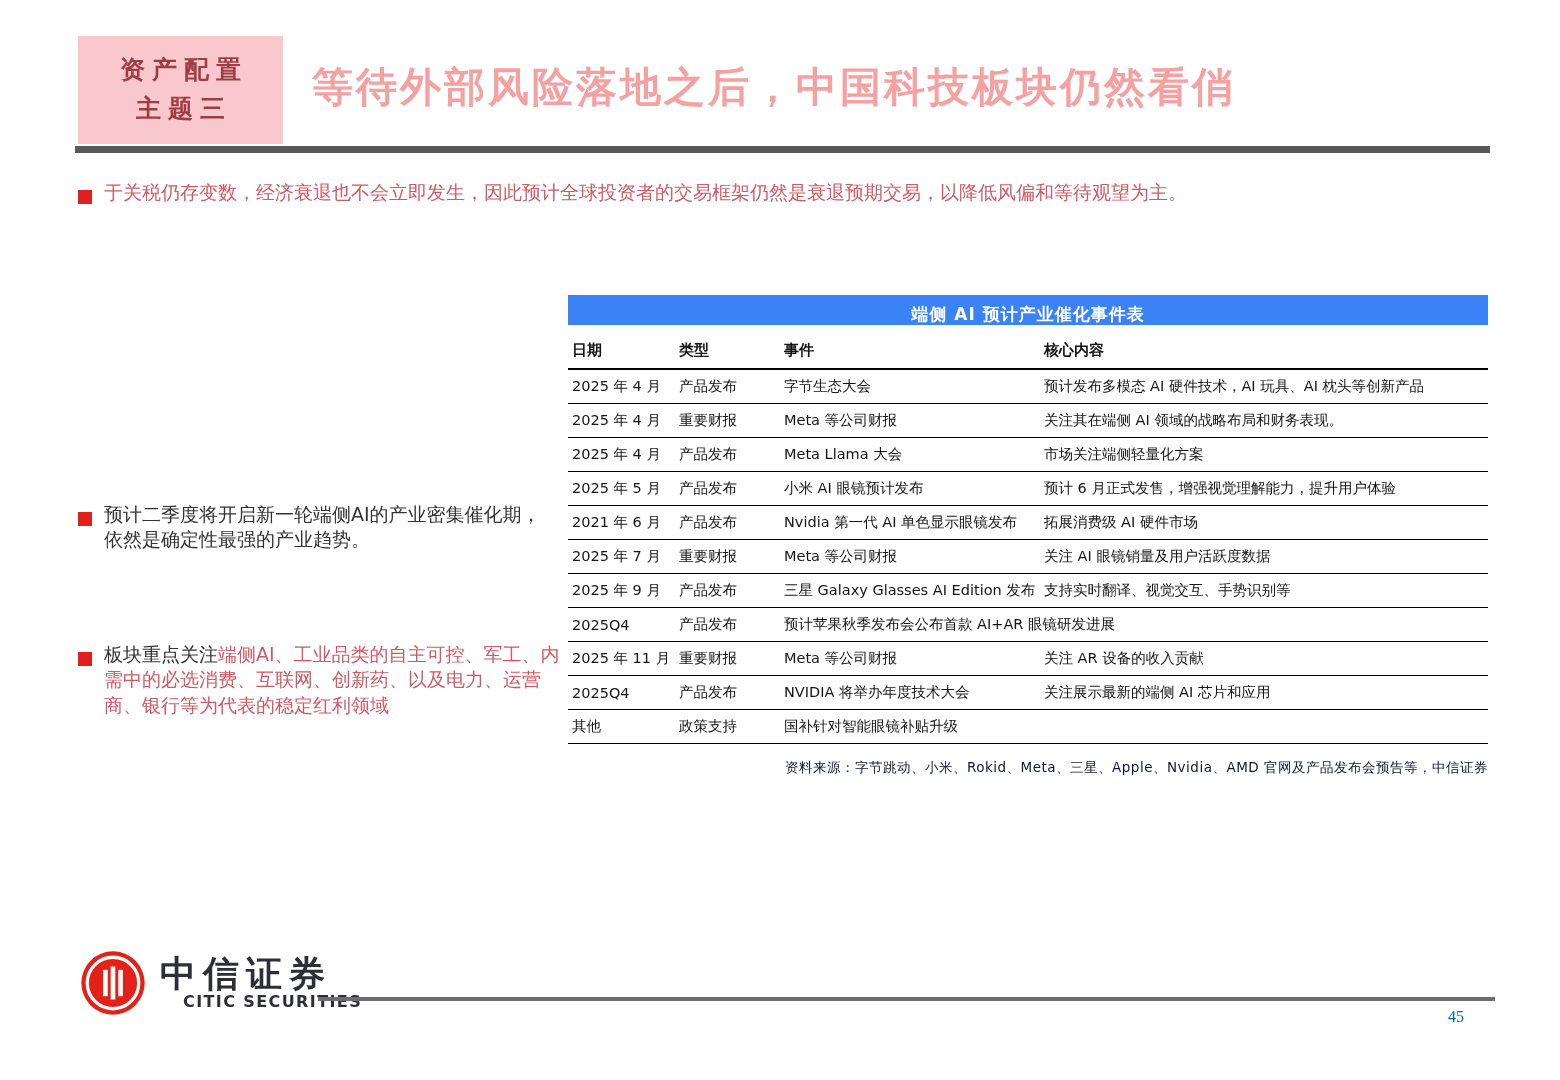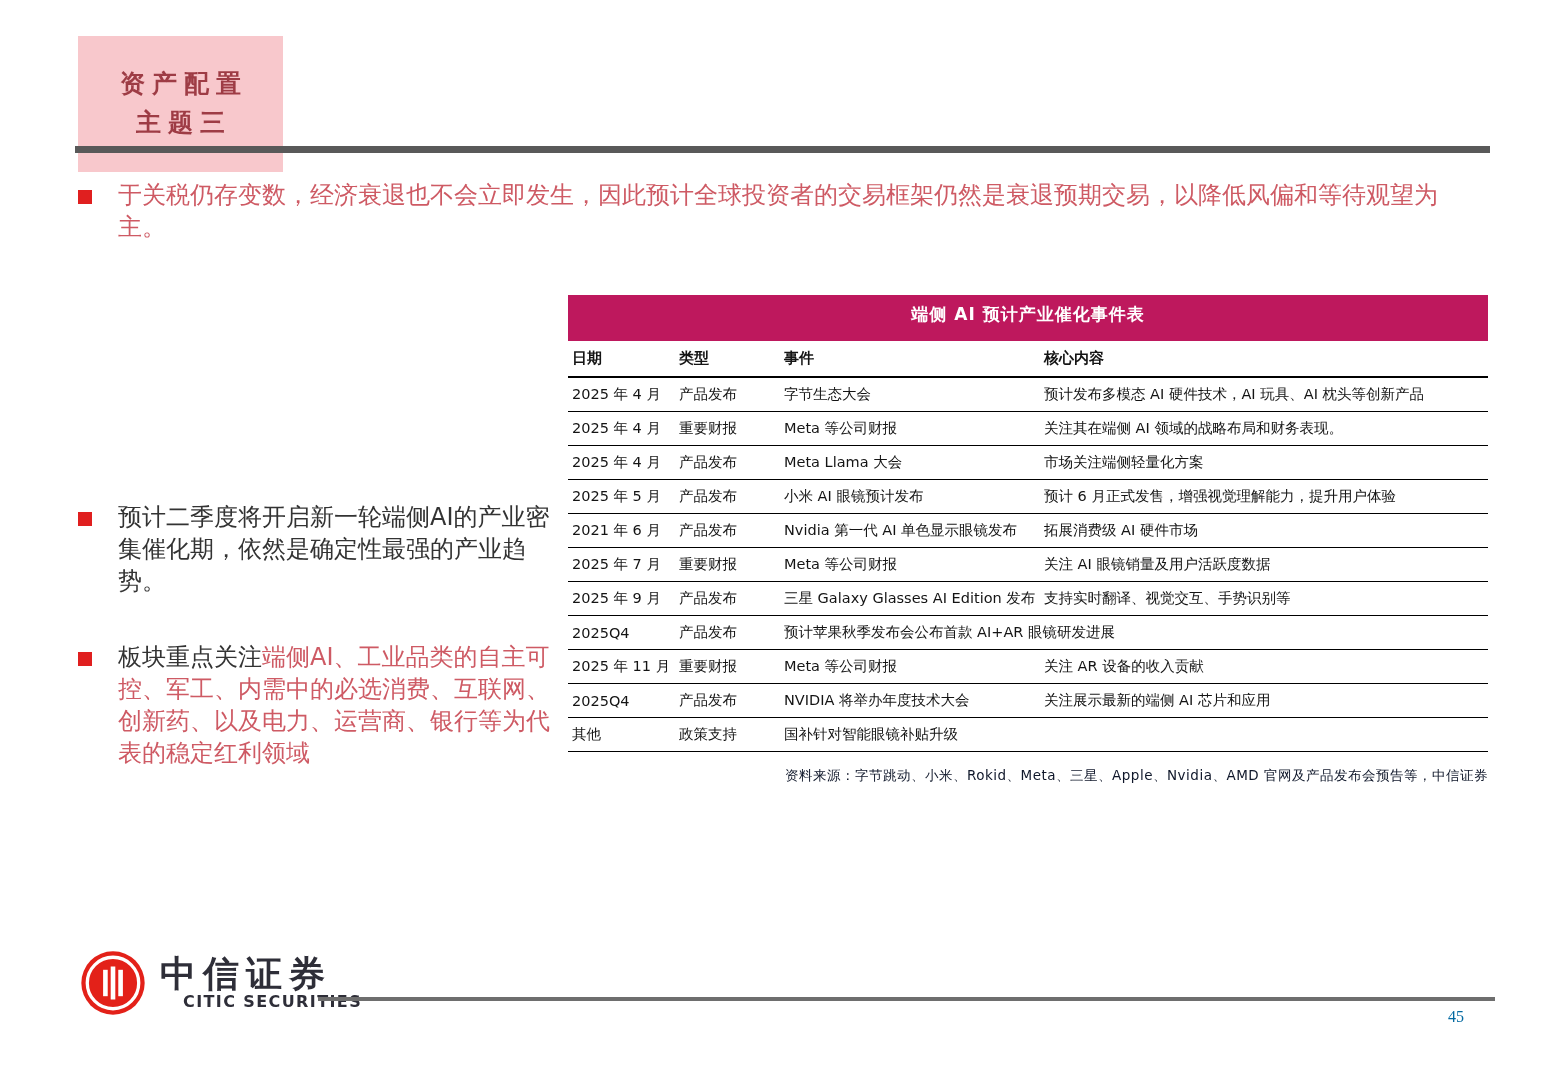--- a/index.html
+++ b/index.html
@@ -8,58 +8,58 @@
     background:#ffffff;
     font-family:"DejaVu Sans", sans-serif;
     position:relative;
     overflow:hidden;
     color:#333;
   }
   .slide { position:absolute; inset:0; }
 
   
   .theme-box {
-    position:absolute; left:78px; top:36px; width:205px; height:136px;
+    position:absolute; left:78px; top:36px; width:205px; height:108px;
     background:#f8c8cc; color:#9e3c45;
     display:flex; flex-direction:column; justify-content:center; align-items:center;
     font-size:25px; font-weight:600; letter-spacing:7px; line-height:1.55;
     text-indent:7px;
   }
   .page-title {
     position:absolute; left:312px; top:60px; width:1180px;
     font-size:41px; font-weight:600; color:#f5a1a1; letter-spacing:3px;
     white-space:nowrap;
   }
   .header-rule {
     position:absolute; left:75px; top:146px; width:1415px; height:7px;
     background:#595959;
   }
 
   
   .bullet { position:absolute; display:flex; }
   .bullet .sq {
     flex:0 0 auto; width:14px; height:14px; background:#e01f1f; margin-top:10px;
   }
-  .bullet p { margin-left:26px; font-size:24px; line-height:1.33; }
+  .bullet p { margin-left:12px; font-size:19px; line-height:1.33; }
   .red-text  { color:#ce5a64; }
   .black-text{ color:#333333; }
 
   .bullet-1 { left:78px; top:180px; width:1400px; }
   .bullet-2 { left:78px; top:288px; width:478px; }
   .bullet-3 { left:78px; top:502px; width:478px; }
   .bullet-4 { left:78px; top:642px; width:490px; }
 
   
   .table-wrap { position:absolute; left:568px; top:295px; width:920px; }
   .table-title {
-    background:#be185d; color:#ffffff; font-weight:bold; font-size:17px;
-    text-align:center; height:46px; line-height:38px; letter-spacing:1px;
+    background:#3b82f6; color:#ffffff; font-weight:bold; font-size:17px;
+    text-align:center; height:30px; line-height:38px; letter-spacing:1px;
   }
   table.catalyst {
-    width:100%; border-collapse:collapse; margin-top:4px;
+    width:100%; border-collapse:collapse; margin-top:12px;
     font-size:14.5px; color:#141414; table-layout:fixed;
   }
   table.catalyst col.c0 { width:107px; }
   table.catalyst col.c1 { width:105px; }
   table.catalyst col.c2 { width:260px; }
   table.catalyst col.c3 { width:448px; }
   table.catalyst th {
     text-align:left; font-weight:bold; font-size:15px;
     border-bottom:2.5px solid #000; padding:4px 4px 8px 4px;
   }
@@ -88,20 +88,21 @@
 </style>
 </head>
 <body>
 
 <div class="slide">
 
   <div class="theme-box">
     <span>资产配置</span>
     <span>主题三</span>
   </div>
+  <h1 class="page-title">等待外部风险落地之后，中国科技板块仍然看俏</h1>
   <div class="header-rule"></div>
 
   <div class="bullet bullet-1">
     <span class="sq"></span>
     <p class="red-text">于关税仍存变数，经济衰退也不会立即发生，因此预计全球投资者的交易框架仍然是衰退预期交易，以降低风偏和等待观望为主。</p>
   </div>
 
 
   <div class="bullet bullet-4">
     <span class="sq"></span>

